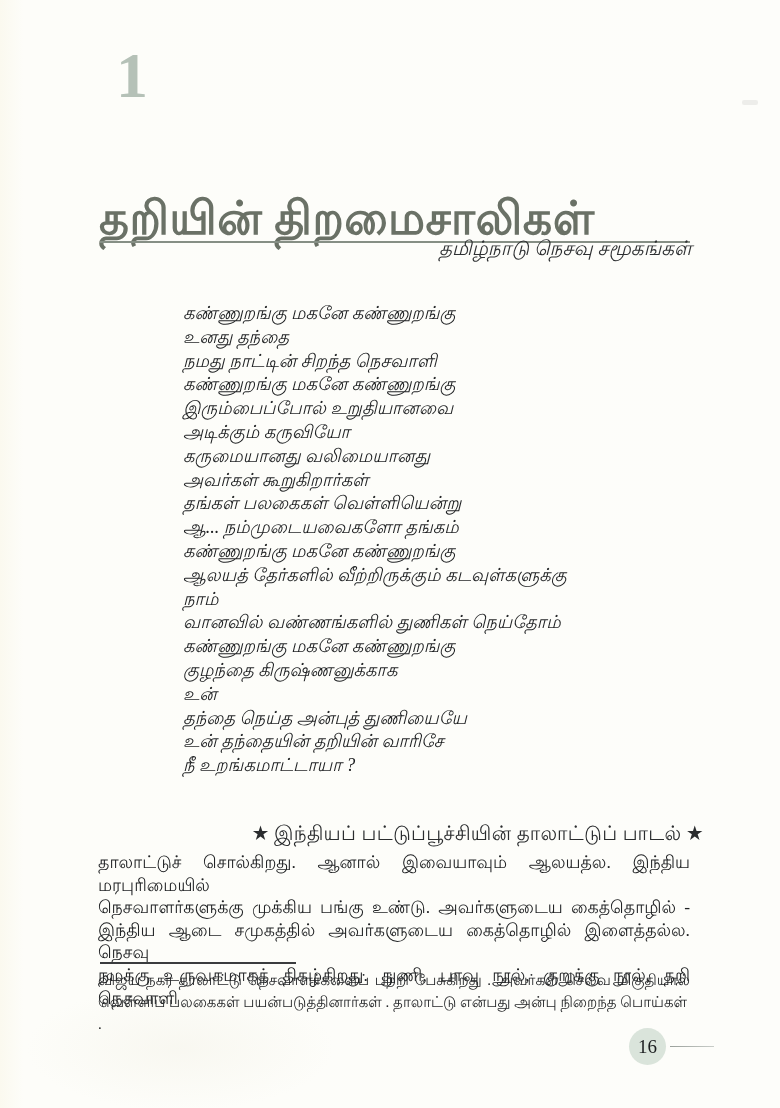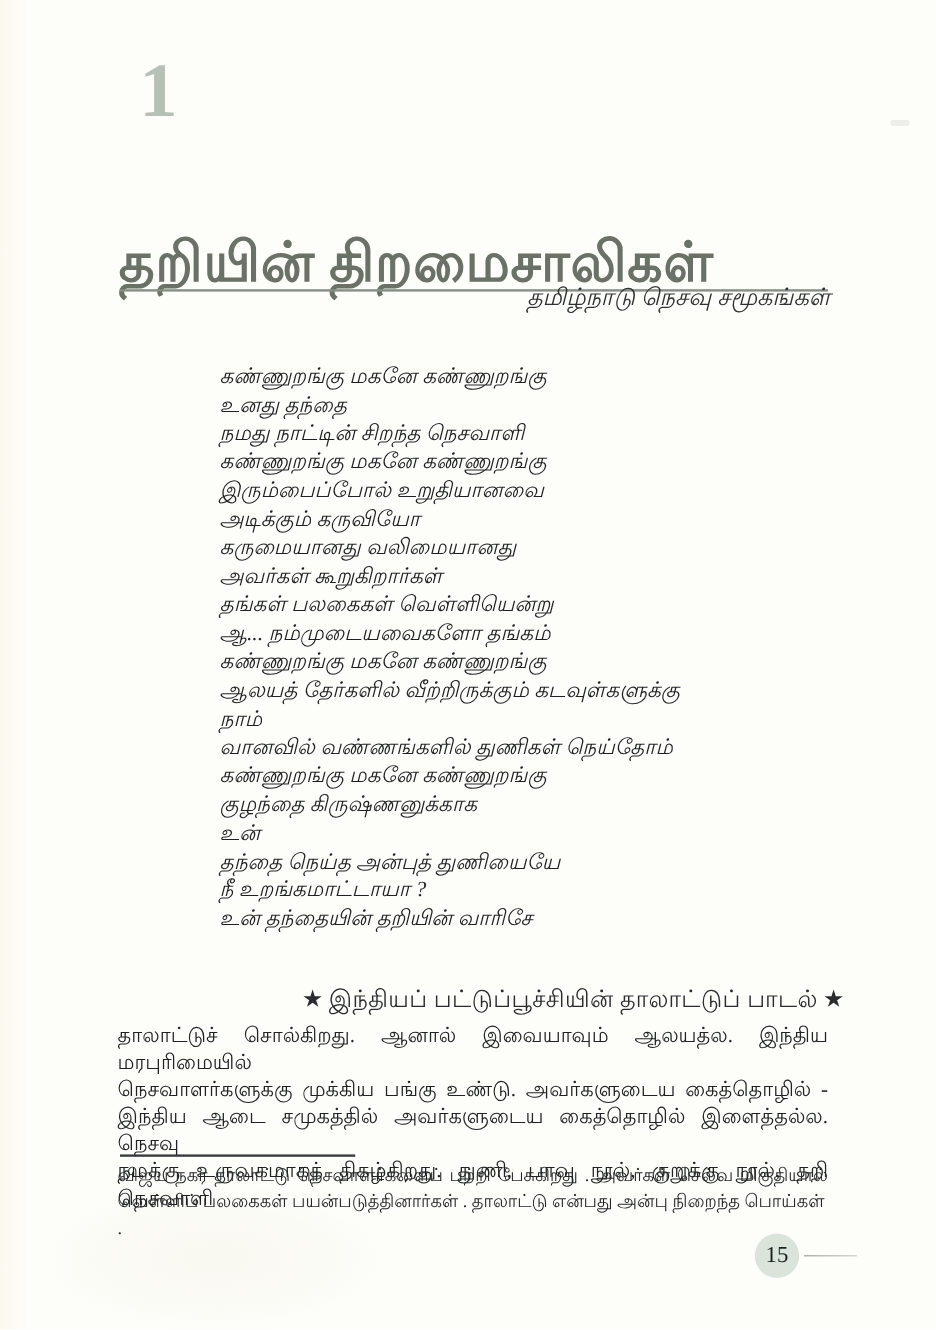--- a/index.html
+++ b/index.html
@@ -102,38 +102,38 @@
       <div class="t-line">தங்கள் பலகைகள் வெள்ளியென்று</div>
       <div class="t-line">ஆ... நம்முடையவைகளோ தங்கம்</div>
       <div class="t-line">கண்ணுறங்கு மகனே கண்ணுறங்கு</div>
       <div class="t-line">ஆலயத் தேர்களில் வீற்றிருக்கும் கடவுள்களுக்கு</div>
       <div class="t-line">நாம்</div>
       <div class="t-line">வானவில் வண்ணங்களில் துணிகள் நெய்தோம்</div>
       <div class="t-line">கண்ணுறங்கு மகனே கண்ணுறங்கு</div>
       <div class="t-line">குழந்தை கிருஷ்ணனுக்காக</div>
       <div class="t-line">உன்</div>
       <div class="t-line">தந்தை நெய்த அன்புத் துணியையே</div>
+      <div class="t-line">உன் தந்தையின் தறியின் வாரிசே</div>
       <div class="t-line">நீ உறங்கமாட்டாயா ?</div>
-      <div class="t-line">உன் தந்தையின் தறியின் வாரிசே</div>
     </div>
 
   <div class="attribution">★ இந்தியப் பட்டுப்பூச்சியின் தாலாட்டுப் பாடல் ★</div>
 
   <div class="body-text">
       <div class="t-line">தாலாட்டுச் சொல்கிறது. ஆனால் இவையாவும் ஆலயத்ல. இந்திய மரபுரிமையில்</div>
       <div class="t-line">நெசவாளர்களுக்கு முக்கிய பங்கு உண்டு. அவர்களுடைய கைத்தொழில் -</div>
       <div class="t-line">இந்திய ஆடை சமுகத்தில் அவர்களுடைய கைத்தொழில் இளைத்தல்ல. நெசவு</div>
       <div class="t-line">நமக்கு உருவகமாகத் திகழ்கிறது. துணி, பாவு நூல், குறுக்கு நூல், தறி நெசவாளி</div>
     </div>
 
   <div class="footnote-rule"></div>
 
   <div class="footnote">
       <div class="t-line">விஜய நகர தாலாட்டு நெசவாளர்களைப் பற்றி பேசுகிறது .  அவர்கள் செல்வ மிகுதியால்</div>
       <div class="t-line">வெள்ளிப் பலகைகள் பயன்படுத்தினார்கள் .  தாலாட்டு என்பது அன்பு நிறைந்த பொய்கள் .</div>
     </div>
 
   <div class="page-number-badge">
-    <span class="page-number">15</span>
+    <span class="page-number">16</span>
   </div>
   <div class="page-number-line"></div>
 
 </div>
 
 </body></html>

